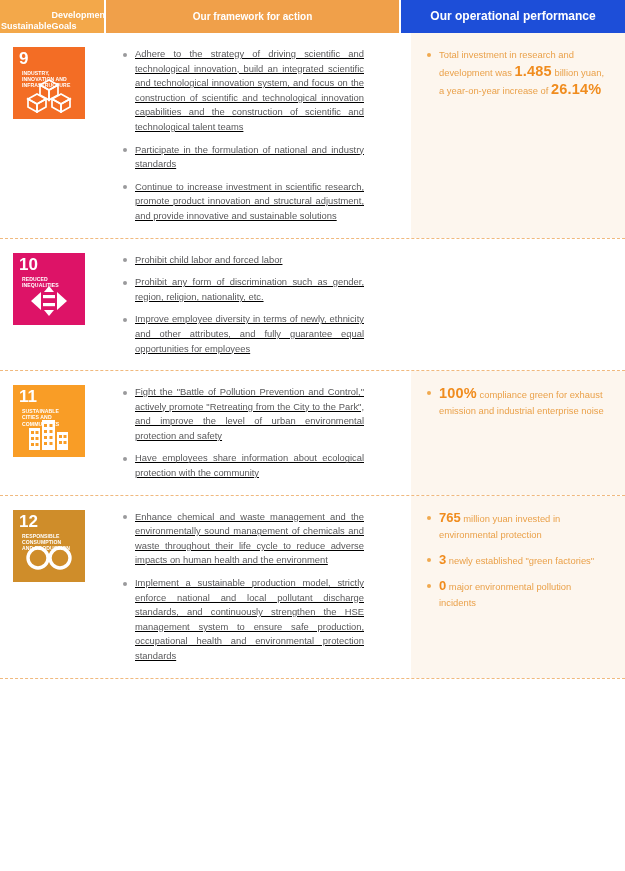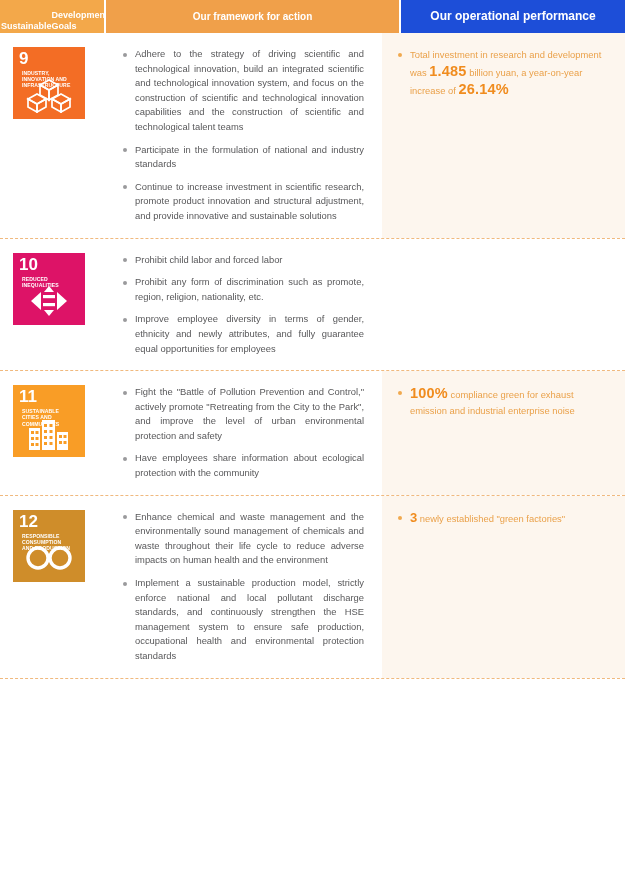--- a/index.html
+++ b/index.html
@@ -68,25 +68,27 @@
 
   .col-icon {
     width: 111px;
     padding: 14px 0 14px 13px;
     flex: 0 0 111px;
   }
   .col-framework {
     width: 271px;
     flex: 0 0 271px;
     padding: 14px 18px 14px 10px;
+    text-decoration: underline;
   }
   .col-performance {
     flex: 1;
     background: #fdf6ee;
     padding: 14px 16px 14px 14px;
+    margin-left: 29px;
   }
 
   
   .sdg {
     width: 72px;
     height: 72px;
     color: #fff;
     position: relative;
     padding: 5px 5px 0 6px;
     display: block;
@@ -231,22 +233,22 @@
       <rect x="16" y="11" width="12" height="3.2" fill="#ffffff"></rect>
       <rect x="16" y="19" width="12" height="3.2" fill="#ffffff"></rect>
       <polygon points="22,2 27,8 17,8" fill="#ffffff"></polygon>
       <polygon points="22,32 27,26 17,26" fill="#ffffff"></polygon>
     </svg>
             </div></div>
         </div>
         <div class="col-framework">
           <ul class="bul">
             <li>Prohibit child labor and forced labor</li>
-            <li>Prohibit any form of discrimination such as promote, region, religion, nationality, etc.</li>
-            <li>Improve employee diversity in terms of gender, ethnicity and newly attributes, and fully guarantee equal opportunities for employees</li>
+            <li>Prohibit any form of discrimination such as gender, region, religion, nationality, etc.</li>
+            <li>Improve employee diversity in terms of newly, ethnicity and other attributes, and fully guarantee equal opportunities for employees</li>
           </ul>
         </div>
       </div>
       <div class="row">
         <div class="col-icon">
           <div class="sdg" style="background: rgb(249, 157, 38);"><span class="sdg-num">11</span><span class="sdg-title">SUSTAINABLE CITIES AND COMMUNITIES</span><div class="sdg-art">
               <svg width="46" height="34" viewBox="0 0 46 34">
       <g fill="#ffffff">
         <rect x="3" y="12" width="11" height="22"></rect>
         <rect x="16" y="4" width="13" height="30"></rect>
@@ -299,19 +301,21 @@
             </div></div>
         </div>
         <div class="col-framework">
           <ul class="bul">
             <li>Enhance chemical and waste management and the environmentally sound management of chemicals and waste throughout their life cycle to reduce adverse impacts on human health and the environment</li>
             <li>Implement a sustainable production model, strictly enforce national and local pollutant discharge standards, and continuously strengthen the HSE management system to ensure safe production, occupational health and environmental protection standards</li>
           </ul>
         </div>
         <div class="col-performance">
           <ul class="perf">
+            <li><span class="big-s">765</span><span> million yuan invested in environmental protection</span></li>
             <li><span class="big-s">3</span><span> newly established "green factories"</span></li>
+            <li><span class="big-s">0</span><span> major environmental pollution incidents</span></li>
           </ul>
         </div>
       </div>
     </div>
 
 </div>
 
 </body></html>

